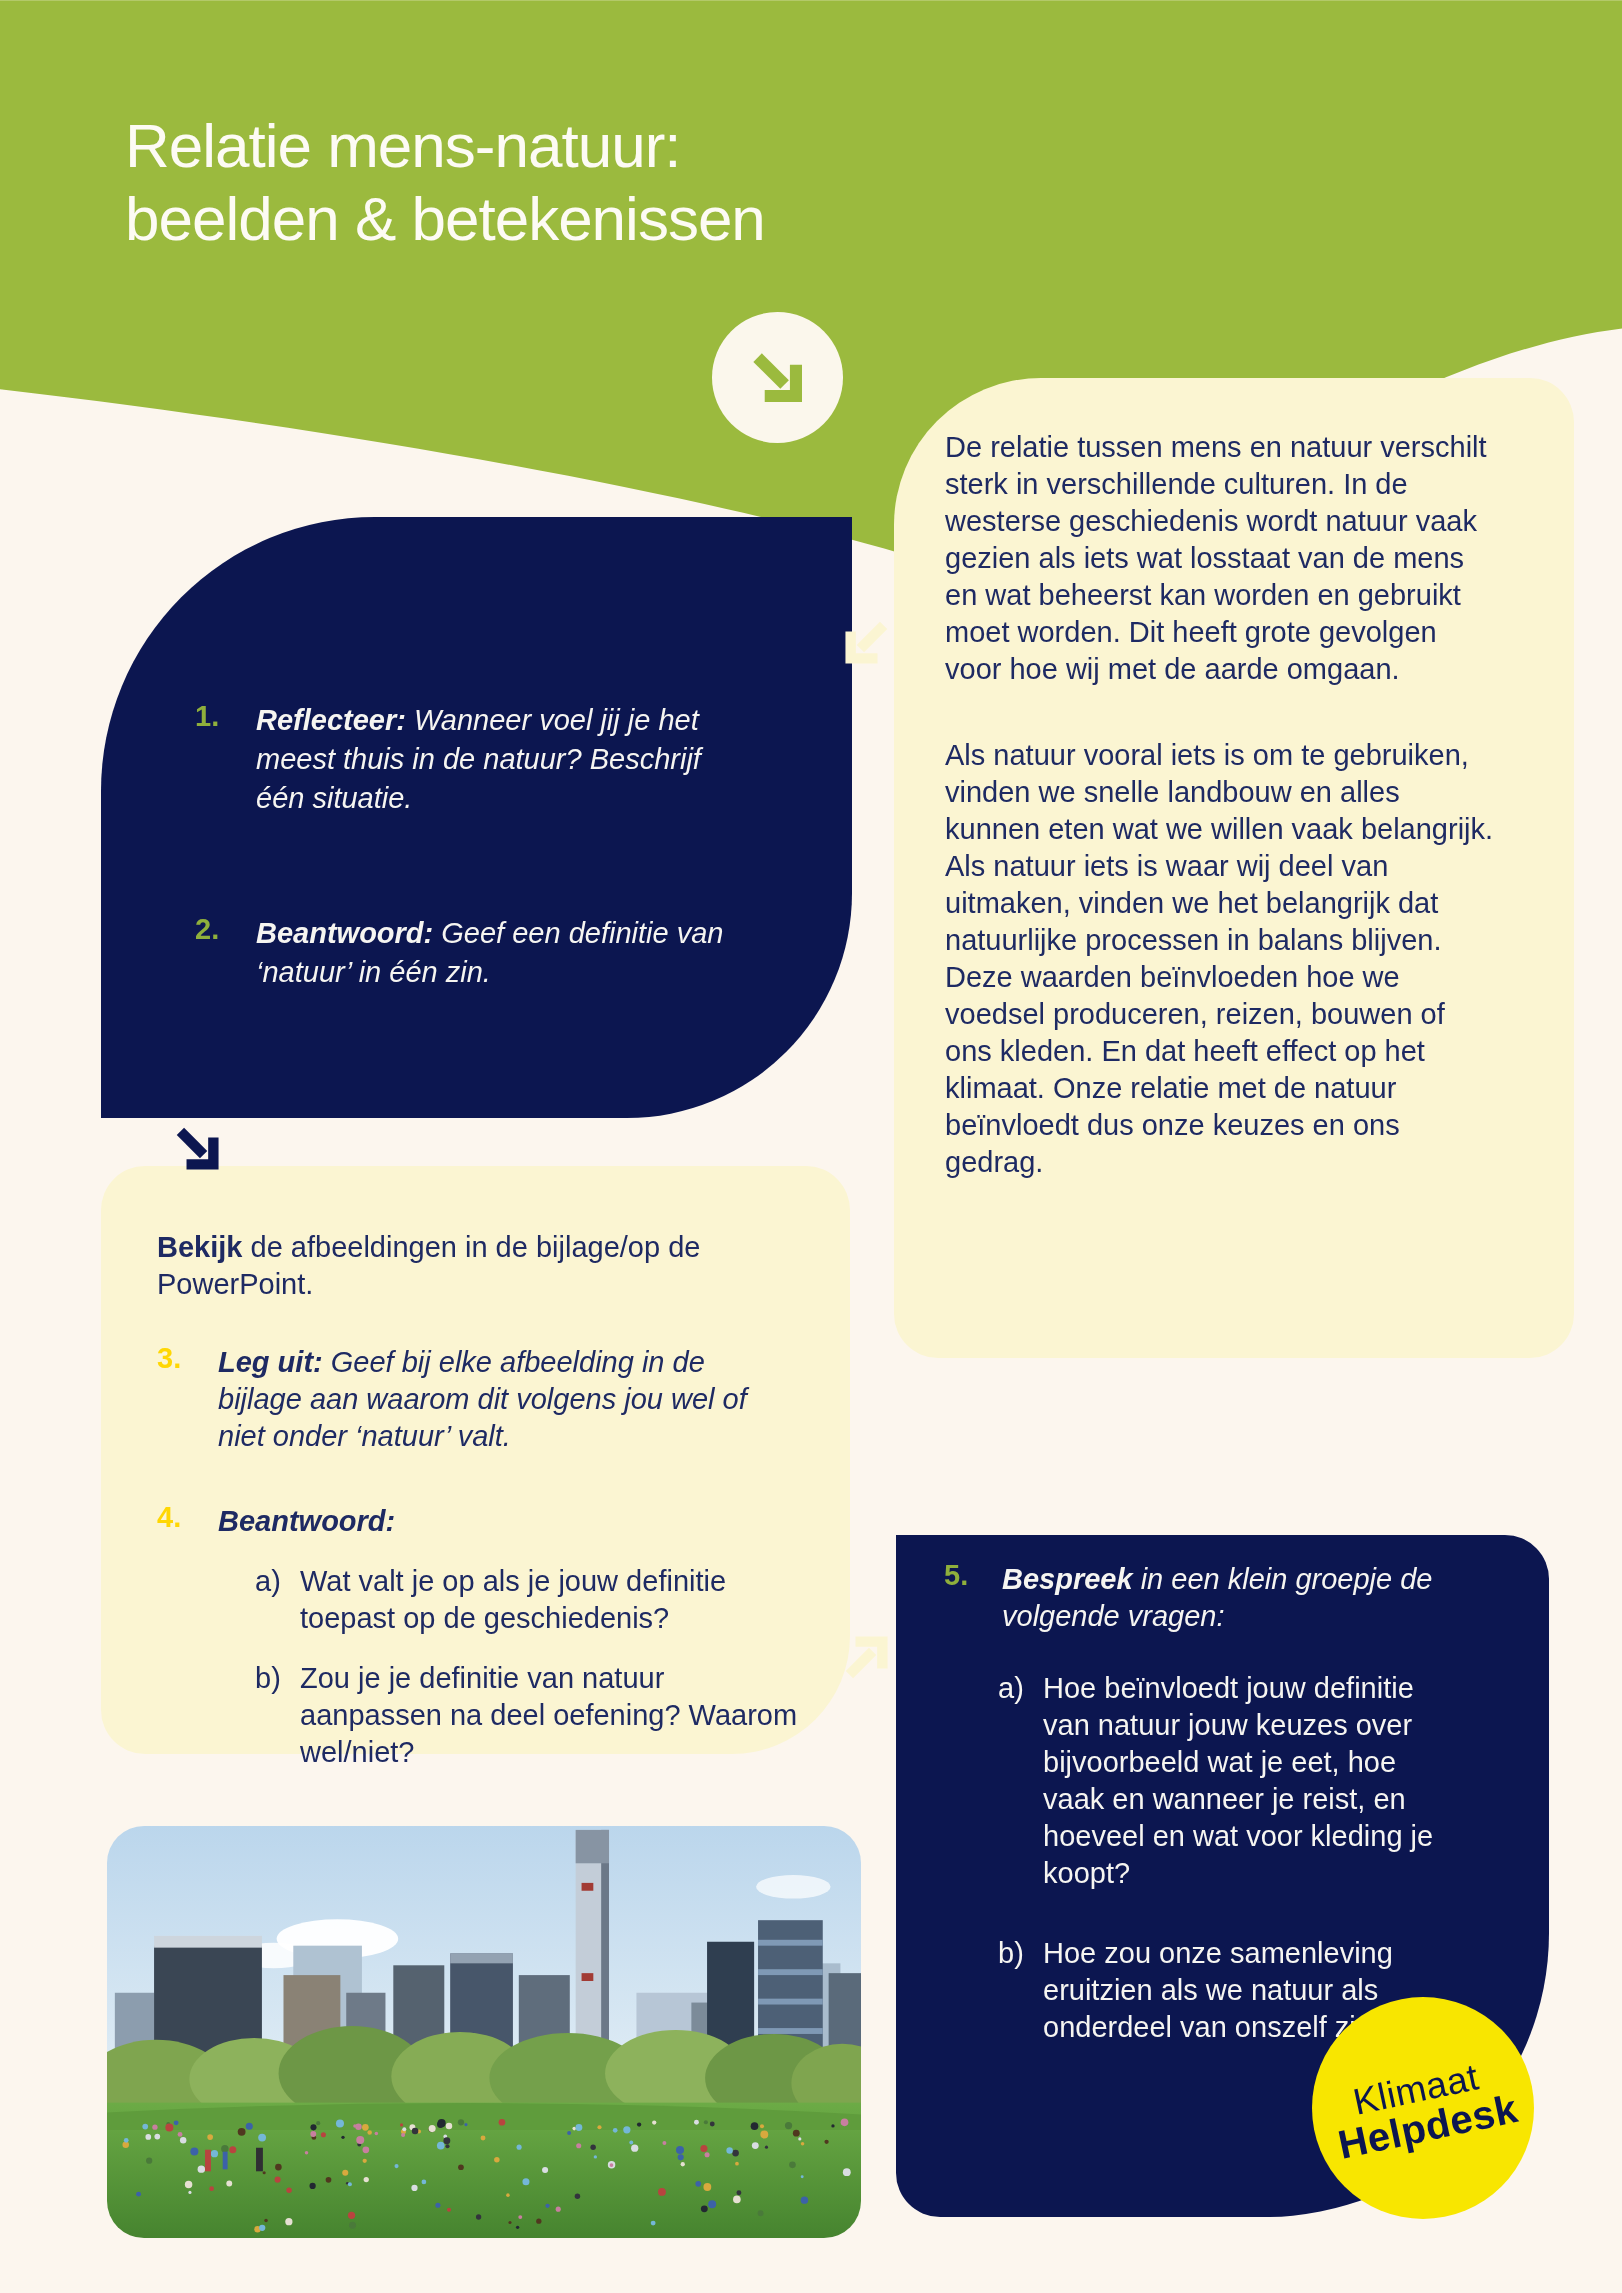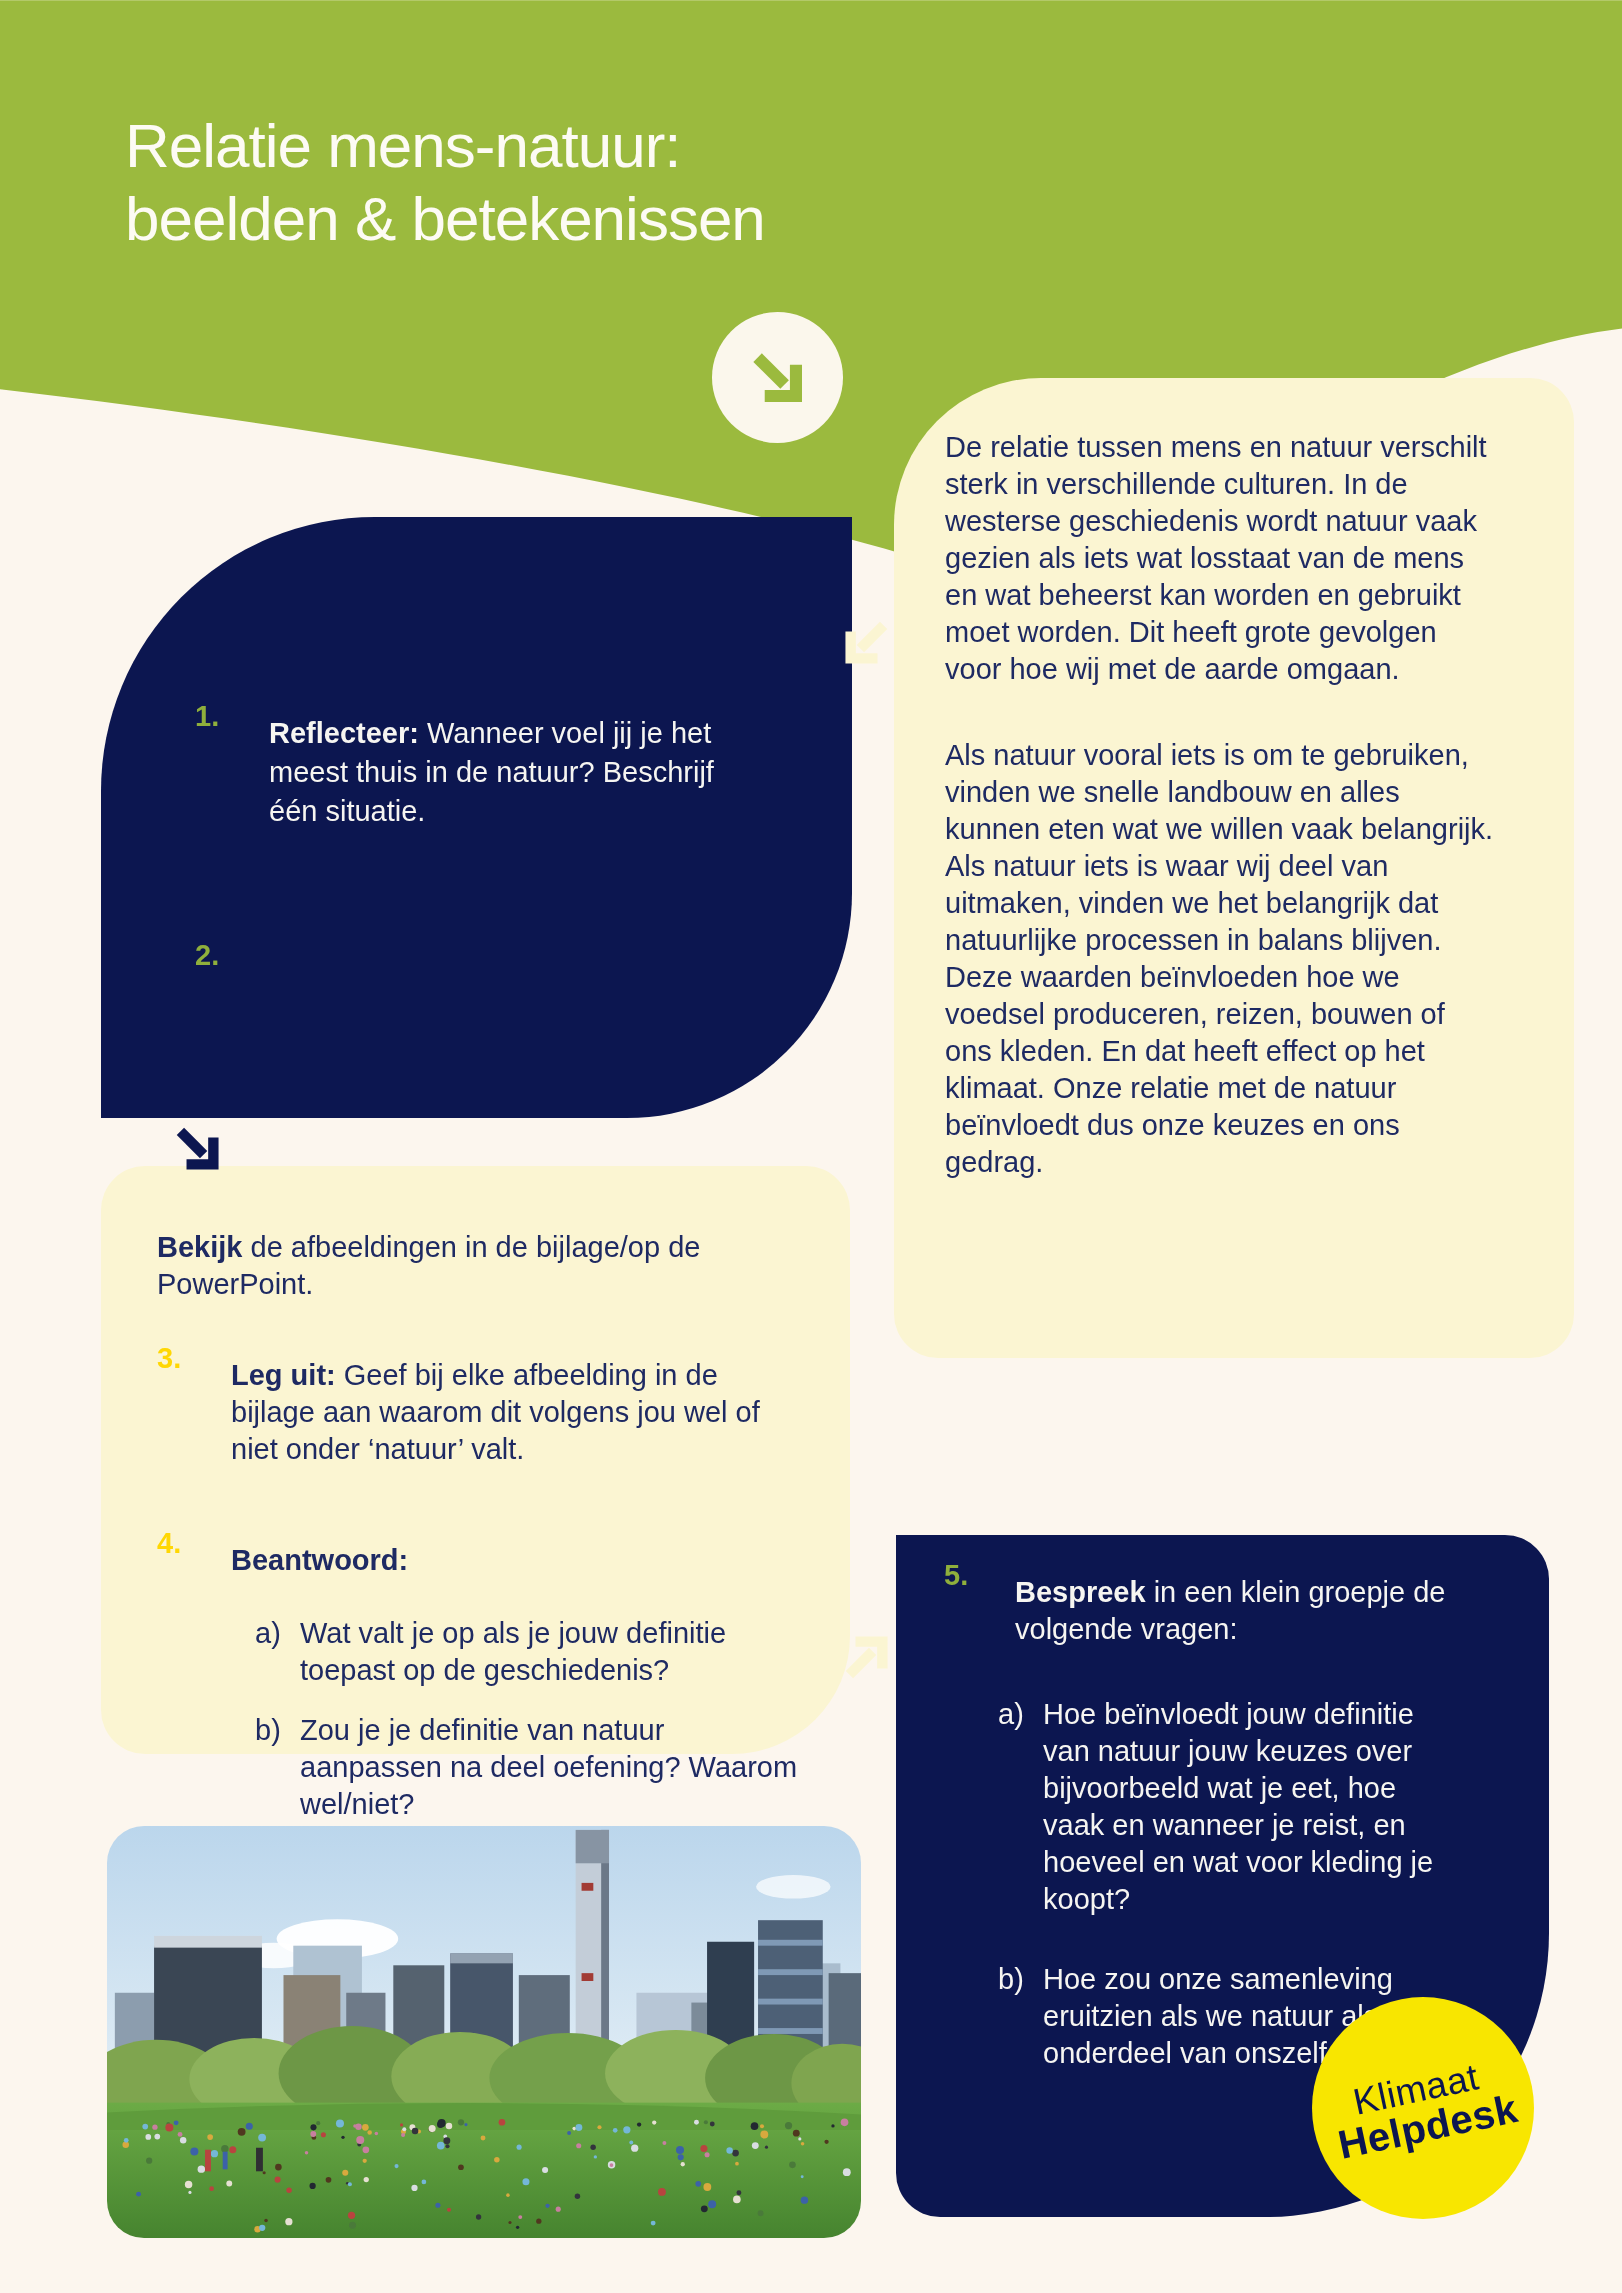--- a/index.html
+++ b/index.html
@@ -27,21 +27,21 @@
   .intro-box p{margin:0 0 49px 0;max-width:554px;}
 
   
   .blob1{position:absolute;left:101px;top:517px;width:751px;height:601px;background:#0C1650;
          border-radius:274px 0 225px 0;z-index:2;box-sizing:border-box;padding:180px 0 0 94px;
          color:#F6F5F1;font-size:29px;line-height:39px;}
   .item{display:flex;}
   .item .num{width:57px;flex:0 0 57px;font-weight:bold;}
   .num.green{color:#8FAF3C;}
   .num.yellow{color:#FFD703;}
-  .item p{margin:17px;}
+  .item p{margin:4px;font-style:italic;}
   .blob1 .item p{width:500px;}
   .blob1 .item + .item{margin-top:88px;}
 
   
   .task-box{position:absolute;left:101px;top:1166px;width:749px;height:588px;background:#FBF5D2;
             border-radius:44px 44px 118px 44px;z-index:2;box-sizing:border-box;padding:63px 16px 0 56px;
             color:#1E2A63;font-size:29px;line-height:37px;}
   .task-box .lead{margin:0;max-width:617px;}
   .task-box .item{margin-top:37px;}
   .task-box .item p{width:564px;}
@@ -102,20 +102,21 @@
     <p>Als natuur vooral iets is om te gebruiken, vinden we snelle landbouw en alles kunnen eten wat we willen vaak belangrijk. Als natuur iets is waar wij deel van uitmaken, vinden we het belangrijk dat natuurlijke processen in balans blijven. Deze waarden beïnvloeden hoe we voedsel produceren, reizen, bouwen of ons kleden. En dat heeft effect op het klimaat. Onze relatie met de natuur beïnvloedt dus onze keuzes en ons gedrag.</p>
   </section>
 
   <section class="blob1">
     <div class="item">
       <span class="num green">1.</span>
       <p><b>Reflecteer:</b> <span>Wanneer voel jij je het meest thuis in de natuur? Beschrijf één situatie.</span></p>
     </div>
     <div class="item">
       <span class="num green">2.</span>
+      <p><b>Beantwoord:</b> <span>Geef een definitie van ‘natuur’ in één zin.</span></p>
     </div>
   </section>
 
   <svg class="arrow flip-x" style="left:836px;top:612px;" width="61" height="61" viewBox="0 0 100 100">
     <path d="M22 22 L60 60" stroke="#FBF5D2" stroke-width="17" fill="none"></path>
     <path d="M76 32 L76 76 L32 76" stroke="#FBF5D2" stroke-width="17" fill="none"></path>
   </svg>
 
   <svg class="arrow" style="left:167px;top:1118px;" width="61" height="61" viewBox="0 0 100 100">
     <path d="M22 22 L60 60" stroke="#0C1650" stroke-width="17" fill="none"></path>

